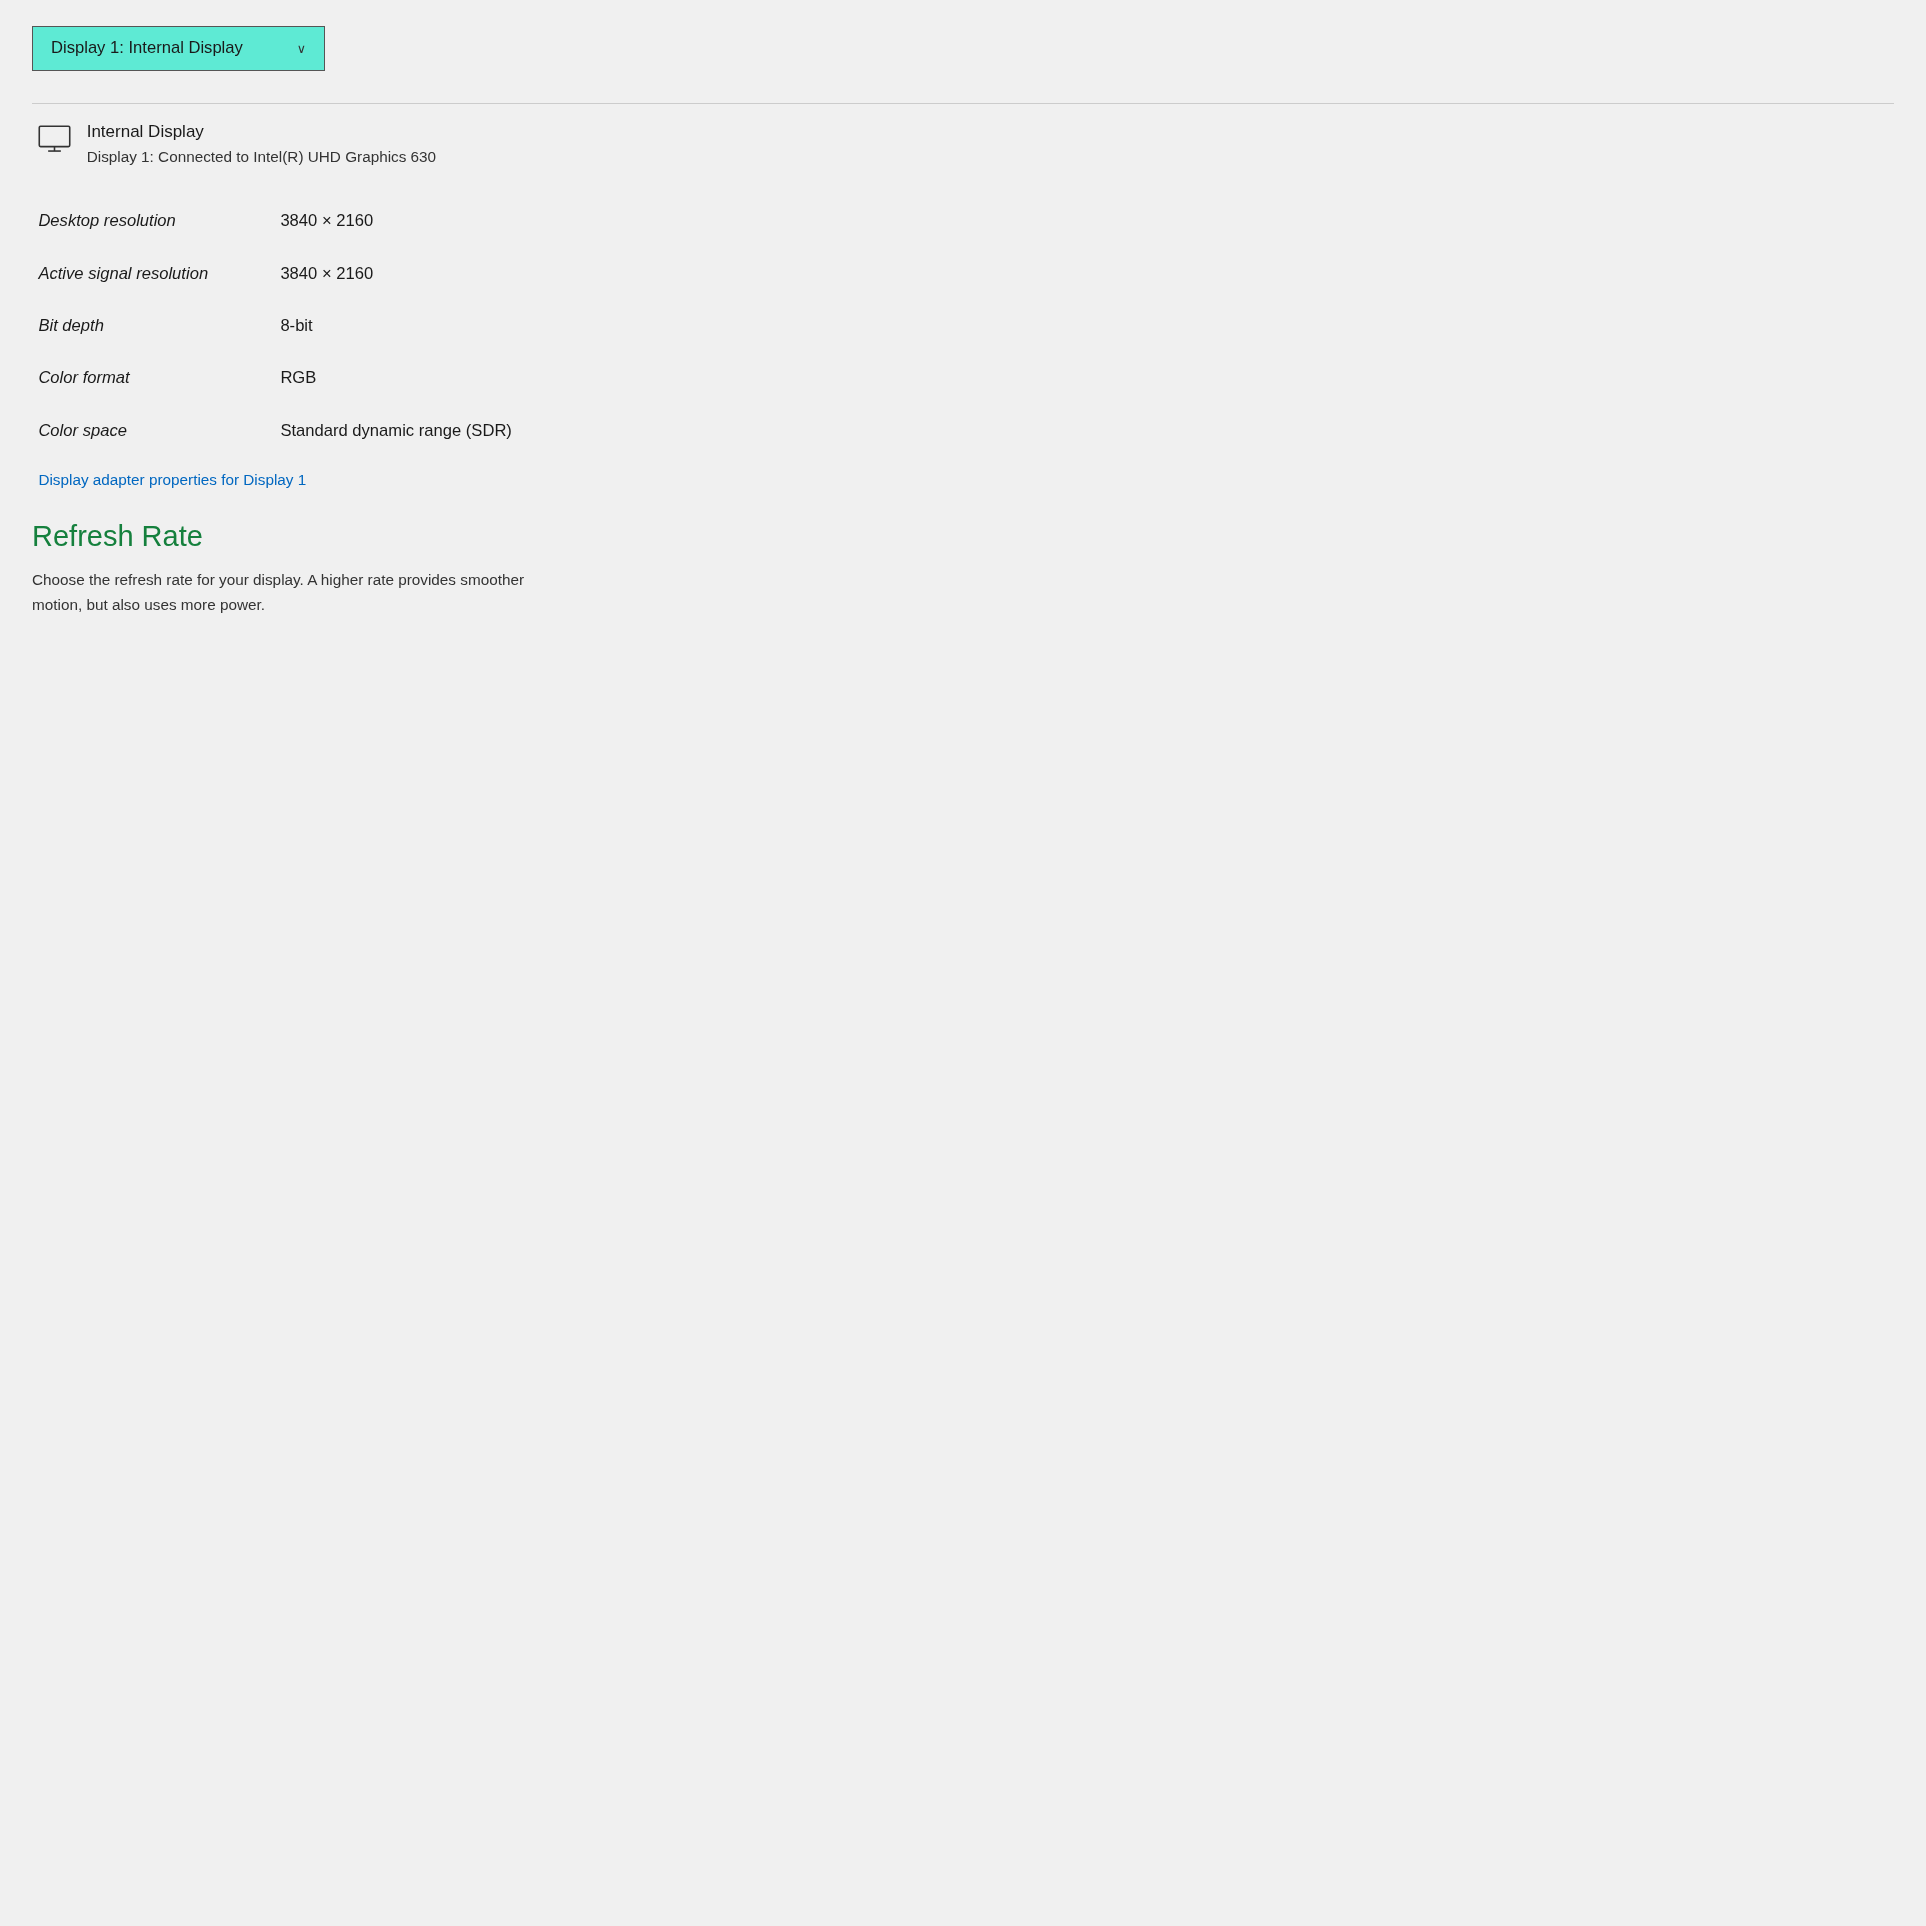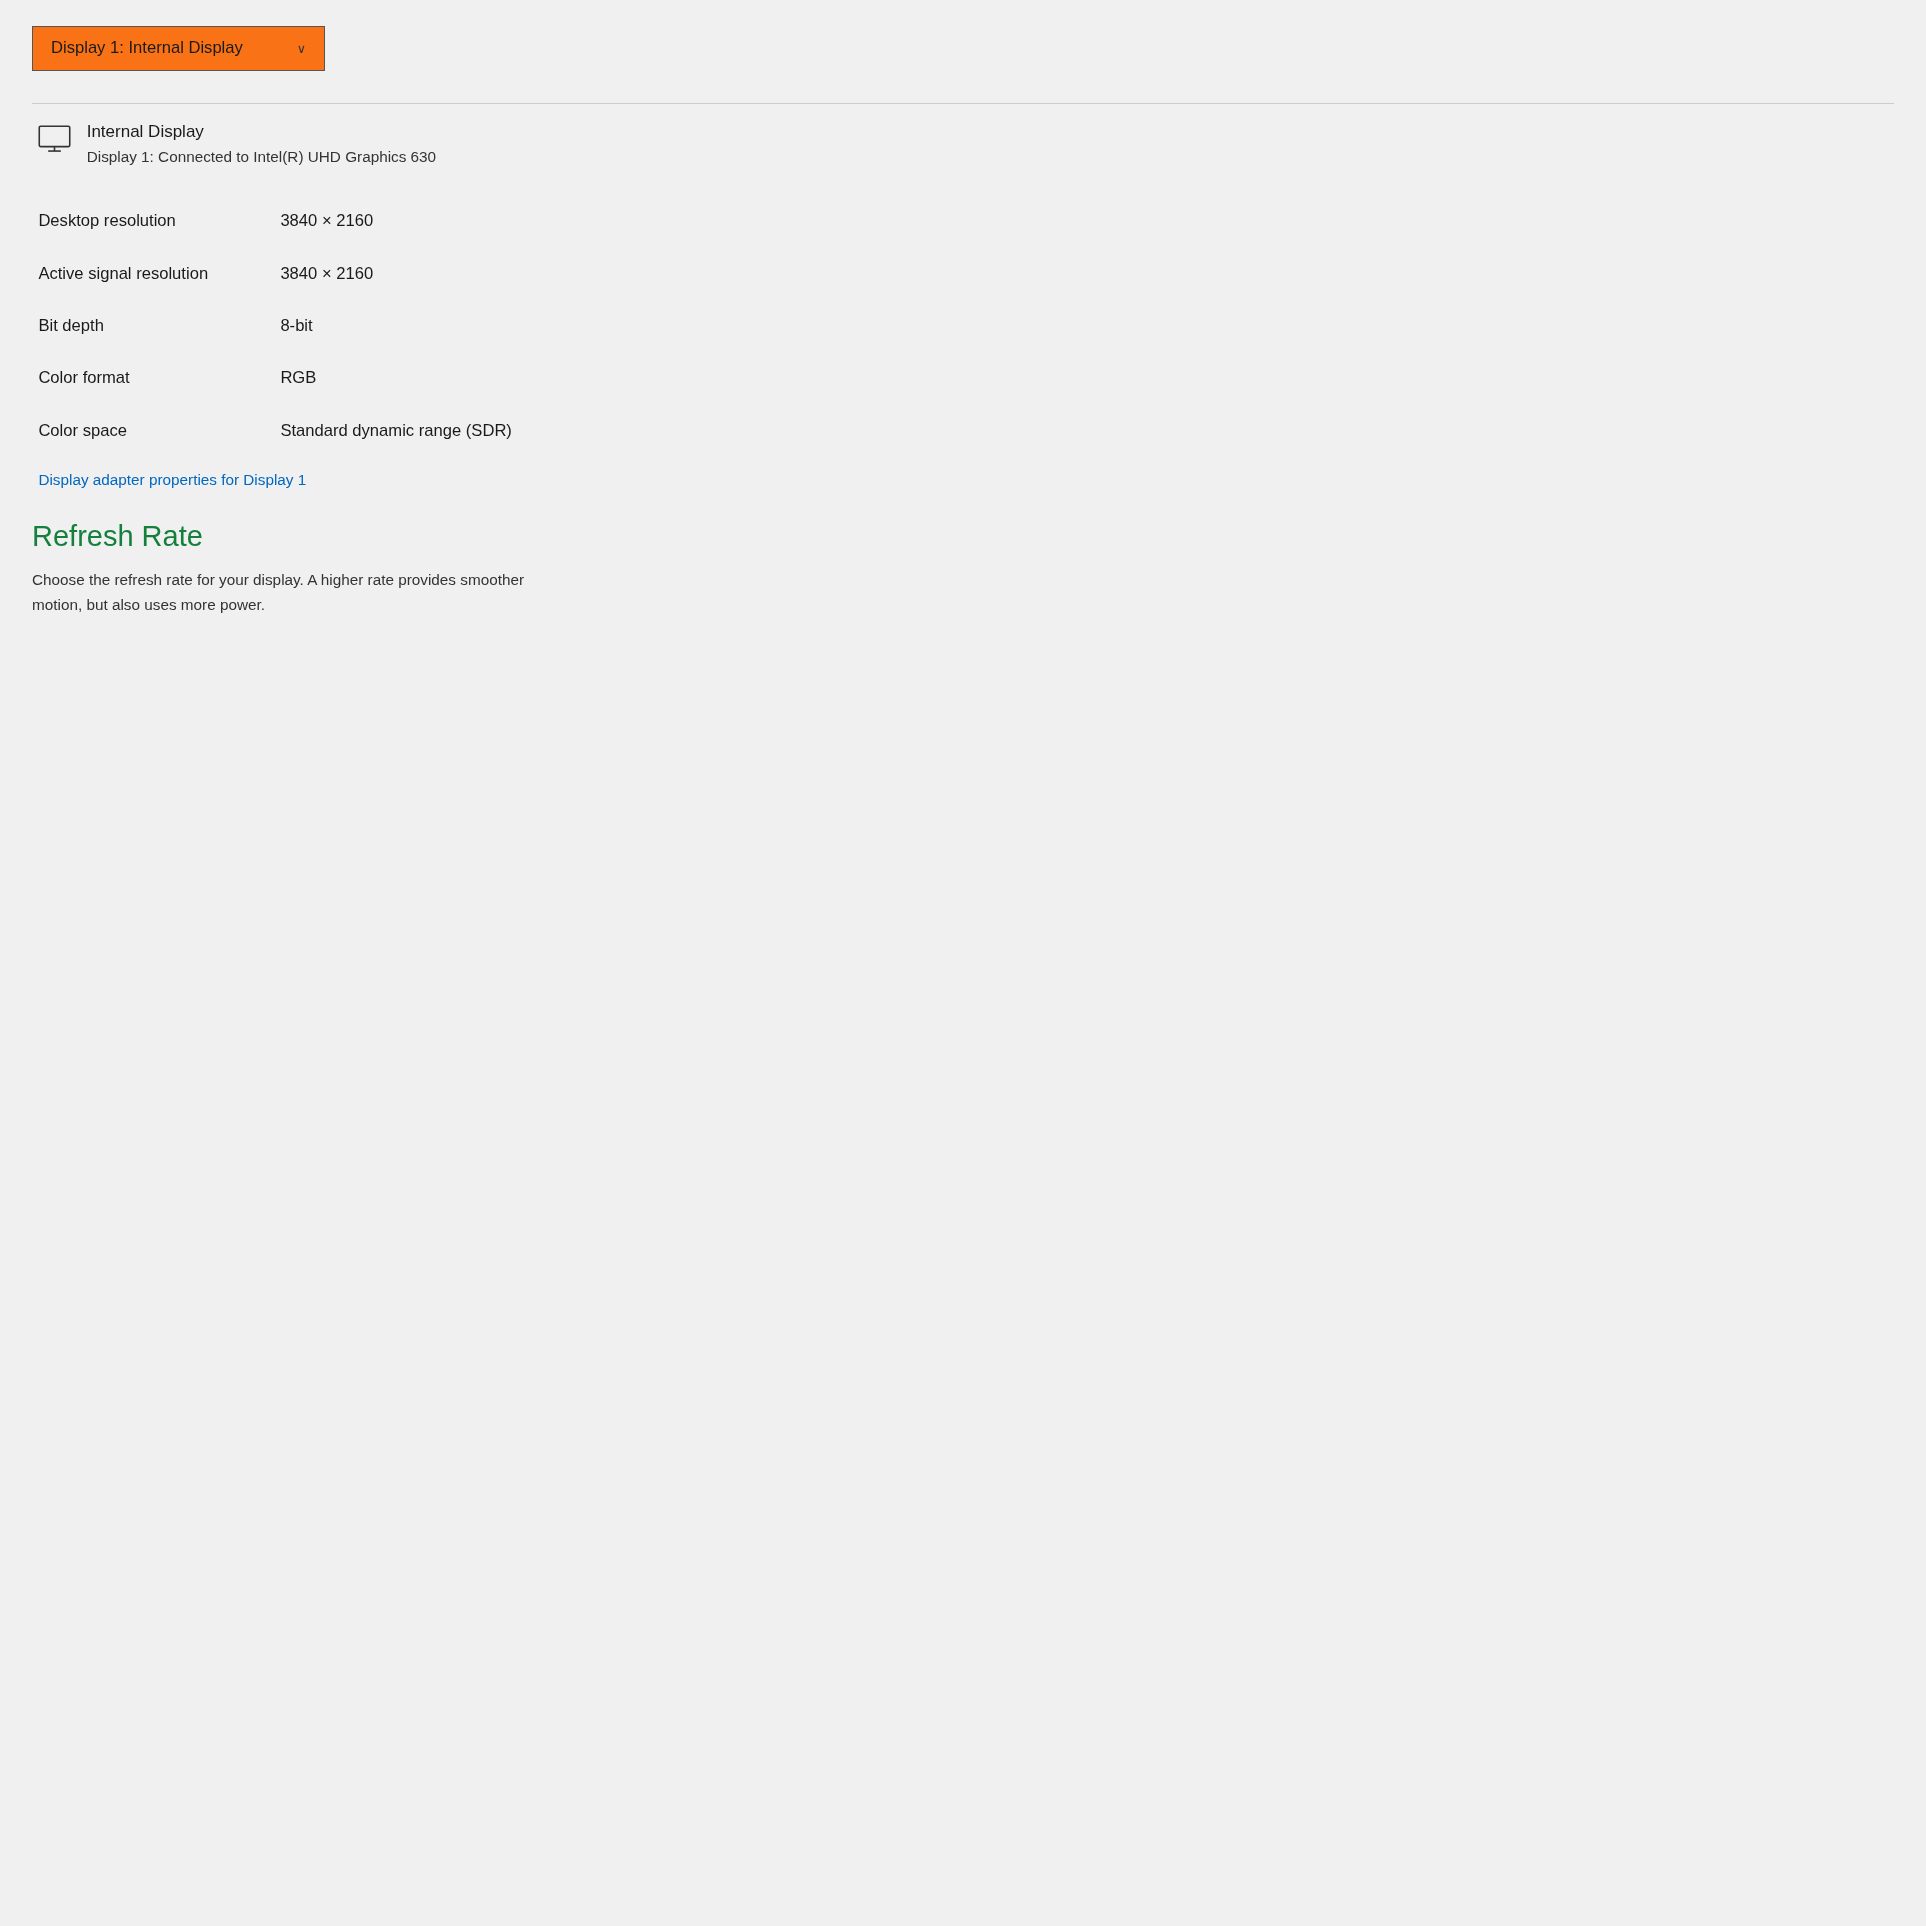--- a/index.html
+++ b/index.html
@@ -18,21 +18,21 @@
 
     .display-selector-wrapper {
       margin-bottom: 32px;
     }
 
     .display-selector {
       display: inline-flex;
       align-items: center;
       justify-content: space-between;
       border: 1.3px solid #555;
-      background: #f97316;
+      background: #5eead4;
       padding: 11.5px 18px;
       min-width: 293px;
       font-size: 16.6px;
       color: #1a1a1a;
       cursor: pointer;
       gap: 25.5px;
     }
 
     .chevron-icon {
       font-size: 12.7px;
@@ -93,20 +93,21 @@
       align-items: baseline;
       padding: 10.2px 6.4px;
       border-bottom: none;
     }
 
     .info-label {
       font-size: 16.6px;
       color: #1a1a1a;
       min-width: 242px;
       flex-shrink: 0;
+      font-style: italic;
     }
 
     .info-value {
       font-size: 16.6px;
       color: #1a1a1a;
       margin-top: 12px;
     }
 
     .adapter-link {
       font-size: 15.3px;

